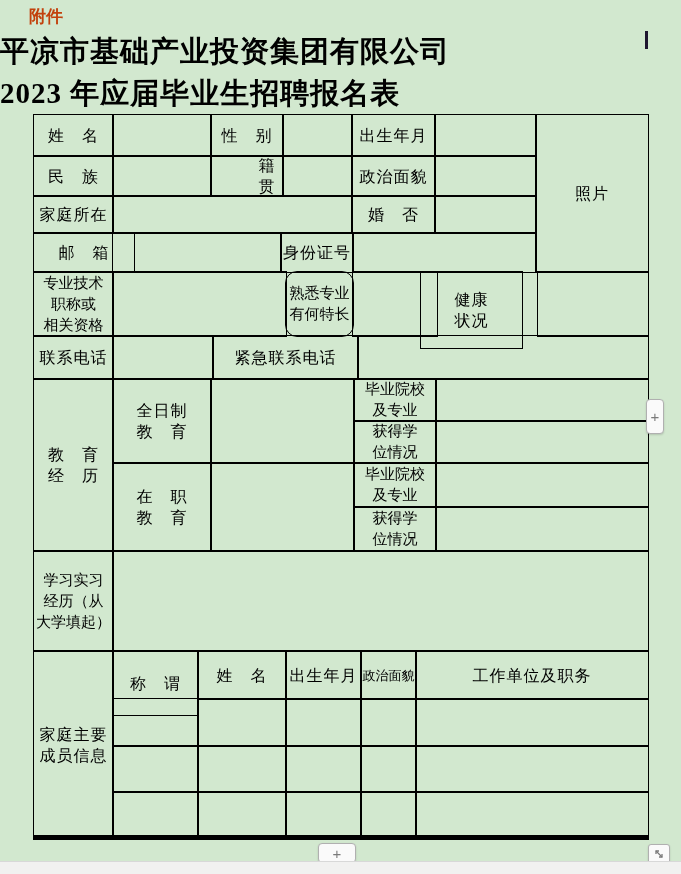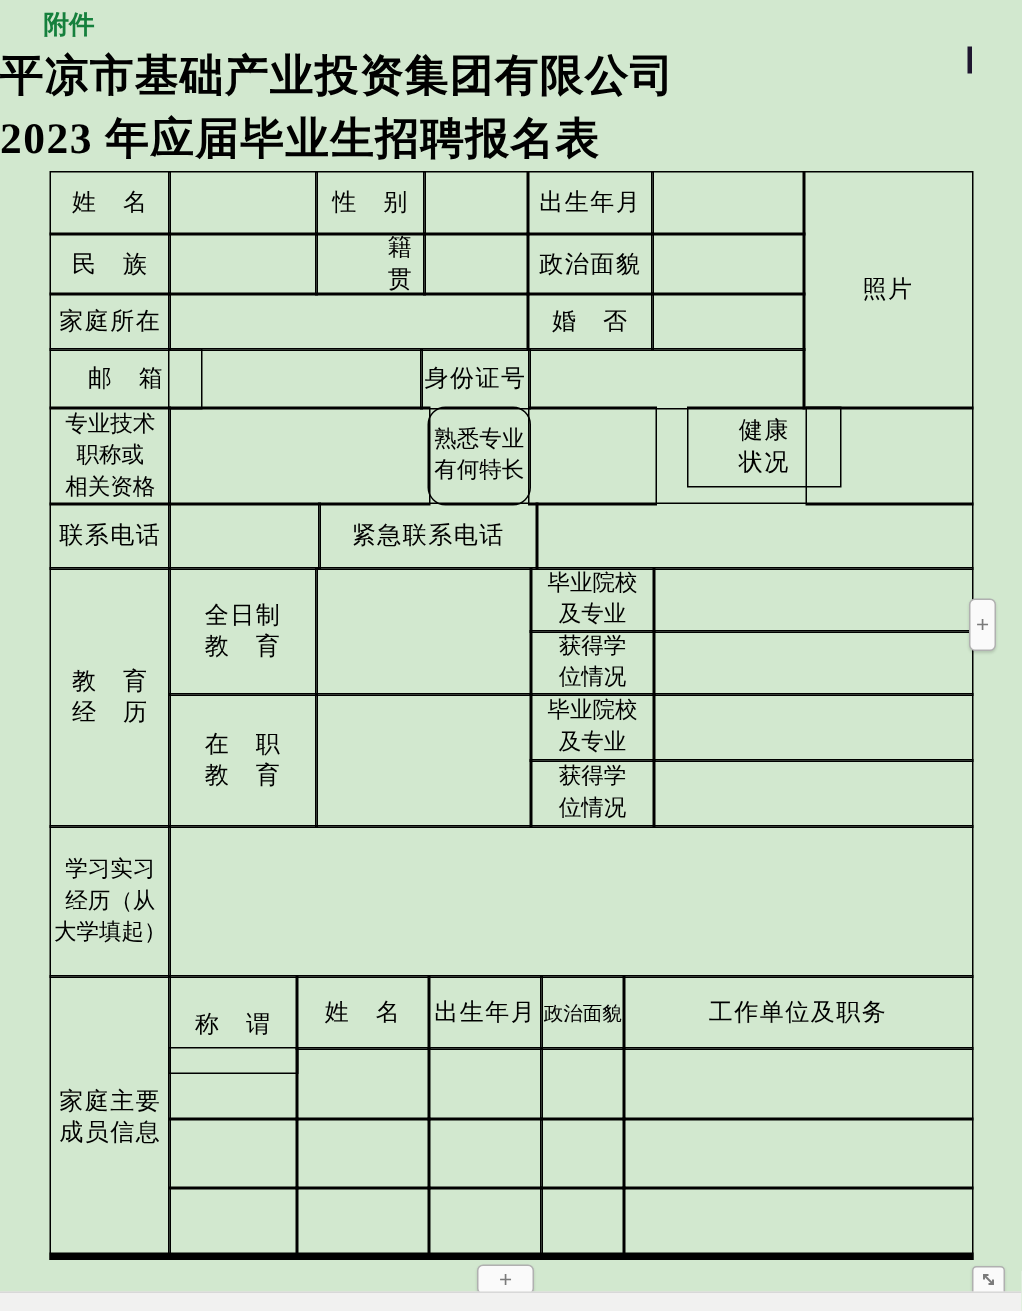--- a/index.html
+++ b/index.html
@@ -1,19 +1,19 @@
 <!DOCTYPE html>
 <html><head>
 <meta charset="utf-8">
 <style>
   html,body{margin:0;padding:0;}
   body{width:681px;height:874px;font-family:"Liberation Serif",serif;}
   .screen{position:relative;width:681px;height:874px;background:#d2e8cf;overflow:hidden;}
   .attachment{position:absolute;left:29px;top:5px;font-family:"Liberation Sans",sans-serif;
-    font-weight:600;font-size:17px;color:#15803d;}
+    font-weight:600;font-size:17px;color:#c2410c;}
   .title{position:absolute;left:0;width:681px;font-weight:bold;
     font-size:29px;color:#000;letter-spacing:1px;line-height:34px;}
   .t1{top:34px;}
   .t2{top:76px;}
   .caret{position:absolute;left:645px;top:31px;width:3px;height:18px;background:#1f1630;}
   .tbl{position:absolute;left:33px;top:114px;width:616px;height:726px;}
   .cell{position:absolute;box-sizing:border-box;border:1px solid #000;display:flex;
     align-items:center;justify-content:center;text-align:center;white-space:pre-line;
     font-size:16px;line-height:21px;color:#000;letter-spacing:1px;}
   .sq{font-size:13px;letter-spacing:0;}
@@ -66,21 +66,21 @@
     <div class="cell" style="left:247px;top:118px;width:74px;height:41px;">身份证号</div>
     <div class="cell" style="left:319px;top:118px;width:185px;height:41px;"></div>
 
     <div class="cell tight" style="left:0;top:157px;width:81px;height:66px;">专业技术
 职称或
 相关资格</div>
     <div class="cell" style="left:79px;top:157px;width:175px;height:66px;"></div>
     <div class="cell tight" style="left:252px;top:157px;width:69px;height:66px;border-radius:12px;">熟悉专业
 有何特长</div>
     <div class="cell" style="left:319px;top:157px;width:86px;height:66px;"></div>
-    <div class="cell" style="left:425px;top:157px;width:103px;height:54px;">健康
+    <div class="cell" style="left:387px;top:157px;width:103px;height:78px;">健康
 状况</div>
     <div class="cell" style="left:504px;top:157px;width:112px;height:66px;"></div>
 
     <div class="cell" style="left:0;top:221px;width:81px;height:45px;">联系电话</div>
     <div class="cell" style="left:79px;top:221px;width:102px;height:45px;"></div>
     <div class="cell" style="left:179px;top:221px;width:147px;height:45px;">紧急联系电话</div>
     <div class="cell" style="left:324px;top:221px;width:292px;height:45px;"></div>
 
     <div class="cell" style="left:0;top:264px;width:81px;height:174px;">教　育
 经　历</div>

